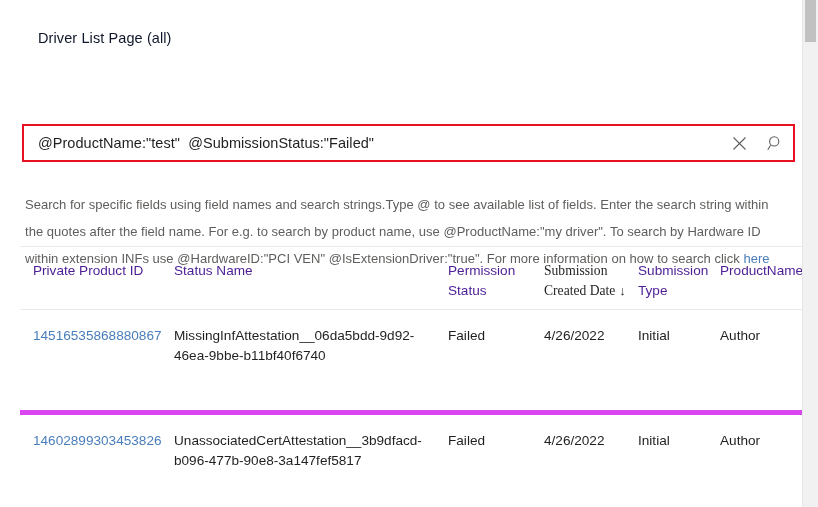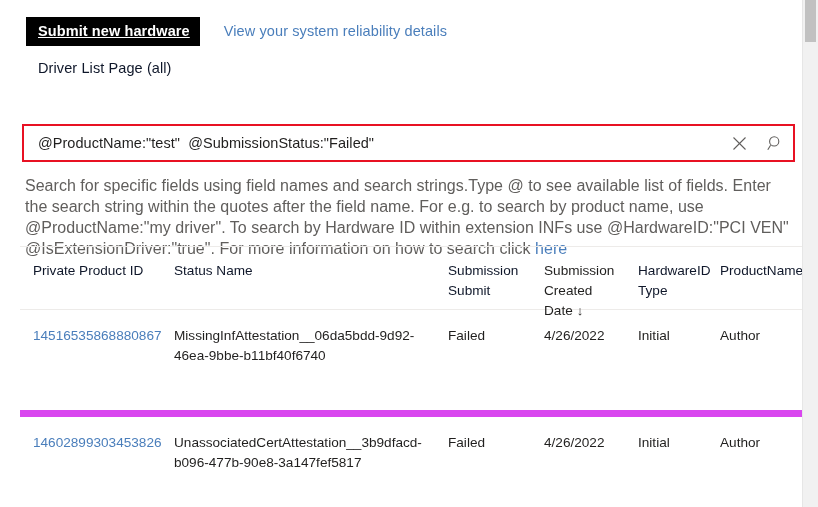--- a/index.html
+++ b/index.html
@@ -105,24 +105,24 @@
     justify-content: center;
     cursor: pointer;
     flex: 0 0 auto;
   }
   .sb-icon svg { display: block; }
 
   
   #help-text {
     position: absolute;
     left: 25px;
-    top: 175px;
+    top: 191px;
     width: 765px;
-    font-size: 16px;
-    line-height: 21px;
+    font-size: 13px;
+    line-height: 27px;
     color: #605e5c;
     letter-spacing: 0.02px;
   }
   #help-here-link {
     color: #4a7ebb;
     cursor: pointer;
     text-decoration: none;
   }
 
   
@@ -139,32 +139,33 @@
     text-align: left;
     vertical-align: top;
     padding: 0;
     font-weight: normal;
   }
   #results-table thead tr {
     border-top: 1px solid #edebe9;
     border-bottom: 1px solid #edebe9;
   }
   #results-table tbody tr {
-    border-bottom: 7px solid #d946ef;
+    border-bottom: 5px solid #d946ef;
   }
   .th-inner {
     padding: 14px 10px 14px 0;
     font-size: 13.6px;
     line-height: 20px;
-    color: #0f172a;
+    color: #4c1d95;
     height: 62px;
     box-sizing: border-box;
   }
   .th-inner.sorted {
     color: #201f1e;
+    font-family: Liberation Serif, serif;
   }
   .sort-arrow {
     font-size: 13px;
     margin-left: 4px;
     color: #201f1e;
   }
   .td-inner {
     padding: 16px 10px 16px 0;
     font-size: 13.6px;
     line-height: 20px;
@@ -211,24 +212,20 @@
     border-radius: 0;
     cursor: pointer;
   }
 </style>
 </head>
 <body>
 
 <div id="page">
 
   <div id="top-links">
-    <div class="link-row-1">
-      <span id="submit-new-hardware">Submit new hardware</span>
-      <span id="view-reliability">View your system reliability details</span>
-    </div>
     <span id="driver-list-page">Driver List Page (all)</span>
   </div>
 
   <div id="search-box">
     <input id="search-input" type="text" value="@ProductName:&quot;test&quot;  @SubmissionStatus:&quot;Failed&quot;" style="">
     <span class="sb-icon">
       <span>
         <svg width="15" height="15" viewBox="0 0 15 15" aria-hidden="true">
           <line x1="1.5" y1="1.5" x2="13.5" y2="13.5" stroke="#605e5c" stroke-width="1.1"></line>
           <line x1="13.5" y1="1.5" x2="1.5" y2="13.5" stroke="#605e5c" stroke-width="1.1"></line>
@@ -258,27 +255,27 @@
     </colgroup>
     <thead>
       <tr>
         <th>
           <div class="th-inner cell-pad-left">Private Product ID</div>
         </th>
         <th>
           <div class="th-inner">Status Name</div>
         </th>
         <th>
-          <div class="th-inner">Submission Submit</div>
+          <div class="th-inner">Permission Status</div>
         </th>
         <th>
           <div class="th-inner sorted"><span>Submission Created Date</span><span class="sort-arrow">↓</span></div>
         </th>
         <th>
-          <div class="th-inner">HardwareID Type</div>
+          <div class="th-inner">Submission Type</div>
         </th>
         <th>
           <div class="th-inner">ProductName</div>
         </th>
       </tr>
     </thead>
     <tbody>
       <tr>
         <td>
           <div class="td-inner cell-pad-left">

